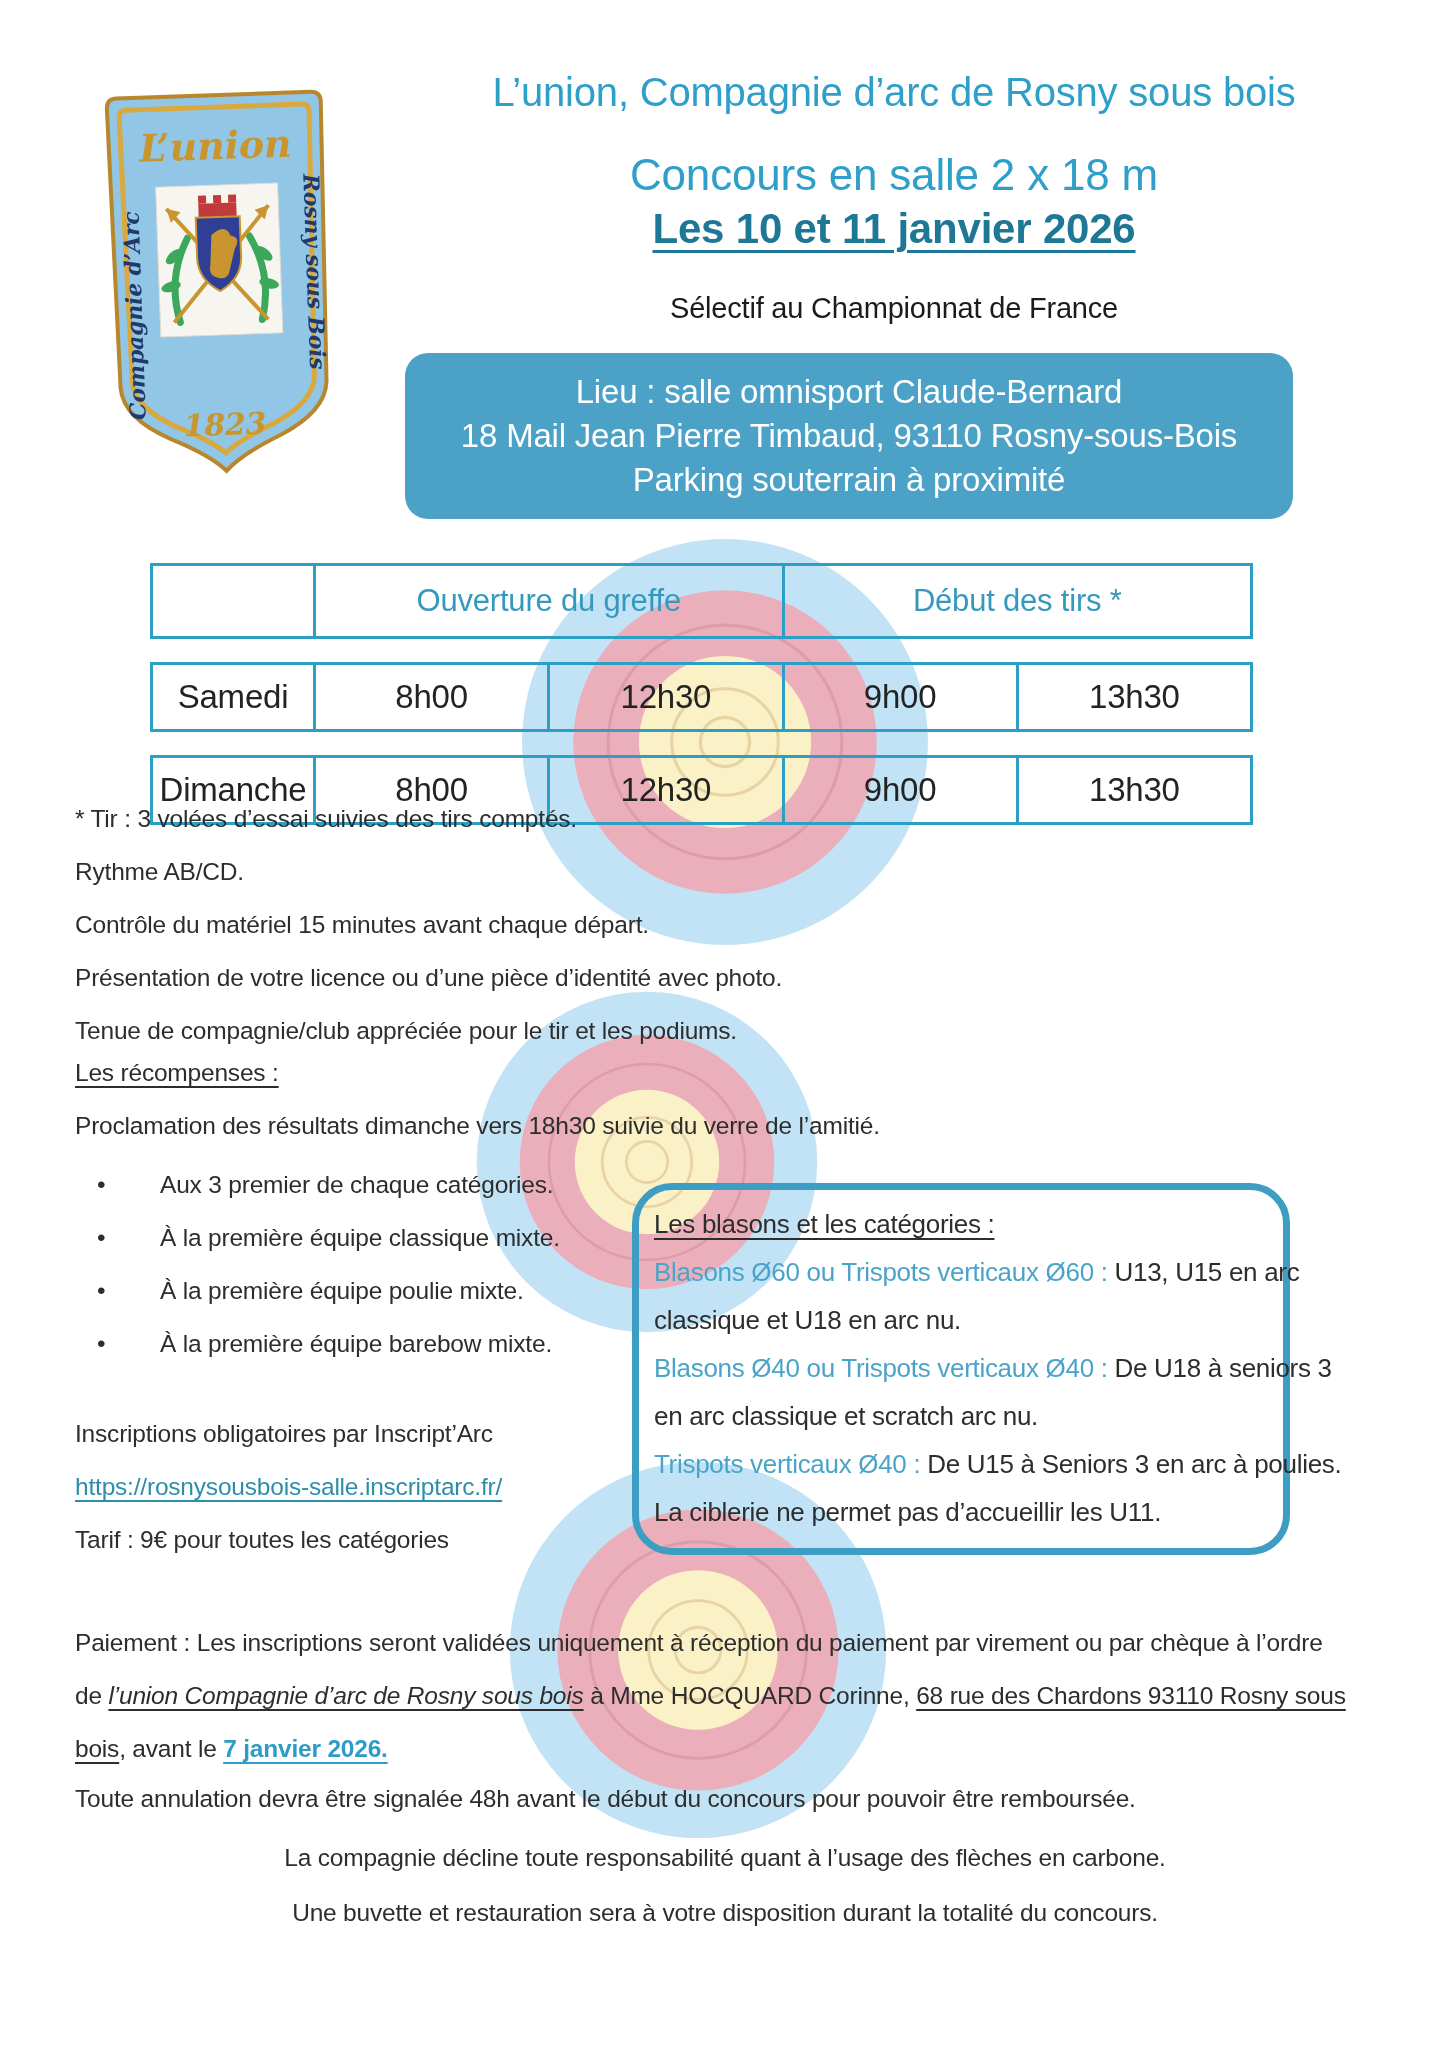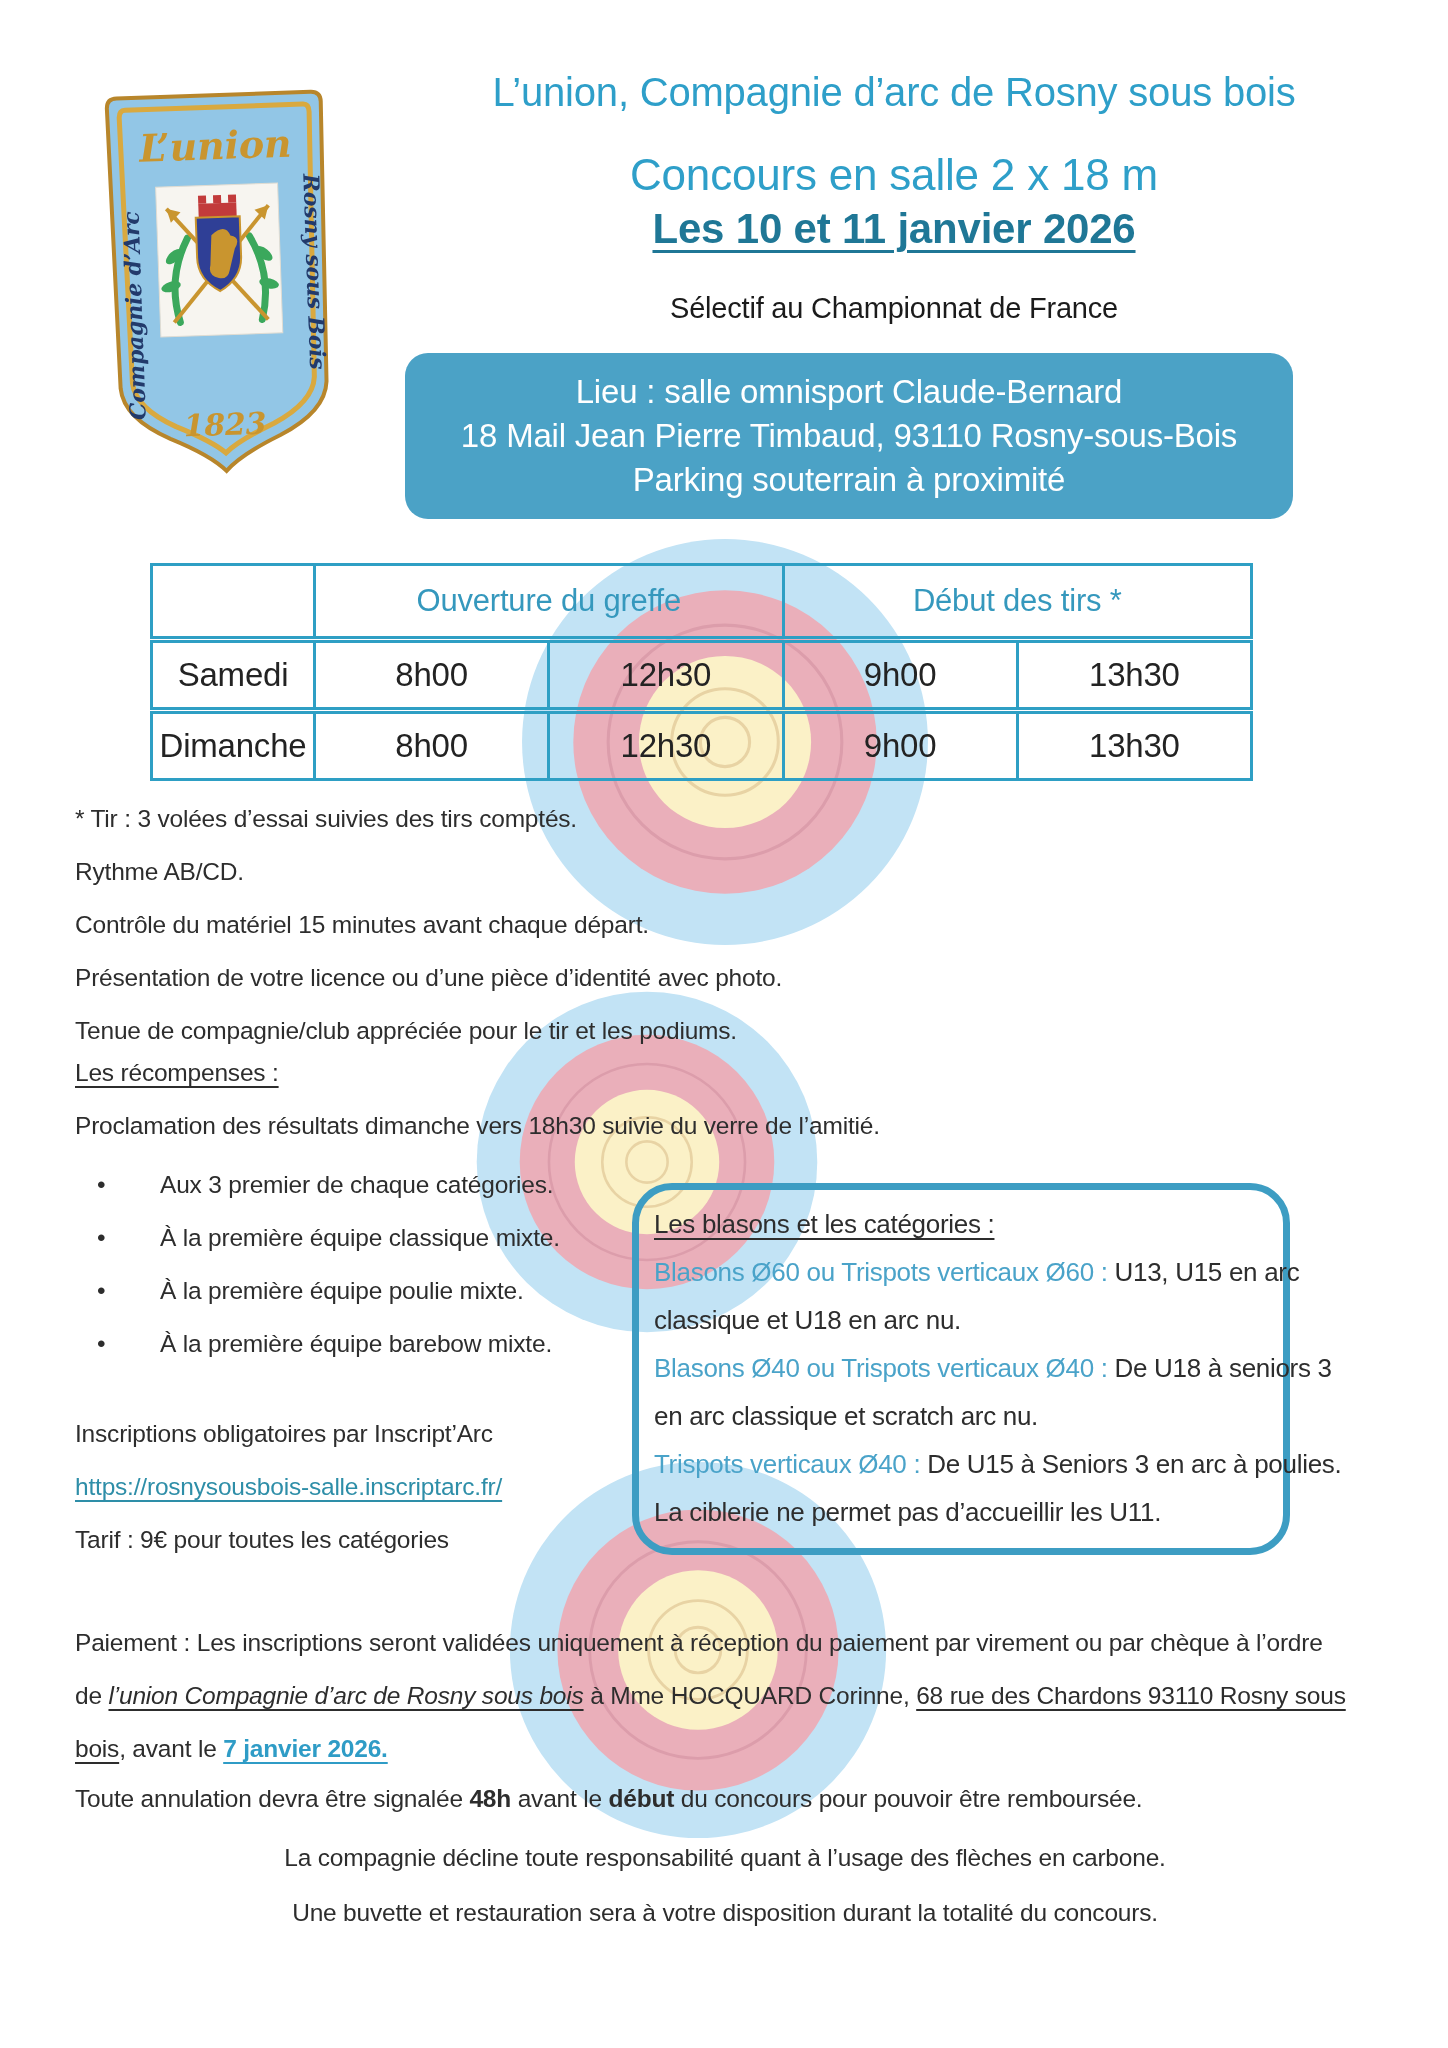--- a/index.html
+++ b/index.html
@@ -19,21 +19,21 @@
   
   .venue{left:405px;top:353px;width:888px;height:166px;background:#4ba2c6;border-radius:23px;
          color:#ffffff;font-size:33px;display:flex;flex-direction:column;justify-content:center;
          gap:6px;text-align:center;z-index:2;}
 
   
   .target{position:absolute;z-index:0;}
 
   
   .sched{left:150px;top:563px;width:1103px;z-index:1;}
-  .srow{display:flex;border:3px solid #2e9fc4;box-sizing:border-box;height:70px;margin-top:1px;}
+  .srow{display:flex;border:3px solid #2e9fc4;box-sizing:border-box;height:70px;margin-top:23px;}
   .srow.shead{height:76px;margin-top:0;}
   .scell{box-sizing:border-box;display:flex;align-items:center;justify-content:center;
          font-size:33px;color:#232323;border-left:3px solid #2e9fc4;}
   .scell:first-child{border-left:none;}
   .c-day{width:160px;flex:none;}
   .c-half{flex:1;}
   .c-q{flex:1;}
   .hdr{color:#3598bd;font-size:31px;}
 
   
@@ -52,21 +52,21 @@
   .blason-label{color:#4aa3c9;}
 
   
   .inscr{left:75px;top:1407px;width:1330px;z-index:1;}
   .link{color:#2e8ea8;text-decoration:underline;text-underline-offset:5px;cursor:pointer;}
   .paiement{left:75px;top:1616px;width:1280px;font-size:24.5px;line-height:53px;z-index:1;}
   .club-italic{font-style:italic;text-decoration:underline;text-underline-offset:5px;}
   .addr-u{text-decoration:underline;text-underline-offset:5px;}
   .deadline{color:#2f9cc6;font-weight:bold;text-decoration:underline;text-underline-offset:5px;}
   .annul{left:75px;top:1772px;width:1330px;font-size:24.5px;line-height:53px;z-index:1;}
-  .b{font-weight:bold;}
+  .b{font-weight:normal;}
 
   
   .foot1{left:60px;top:1844px;width:1330px;font-size:24.5px;z-index:1;}
   .foot2{left:60px;top:1899px;width:1330px;font-size:24.5px;z-index:1;}
 
   
   .badge{left:95px;top:85px;width:250px;height:395px;transform:rotate(-2deg);z-index:2;}
 </style>
 </head>
 <body>

